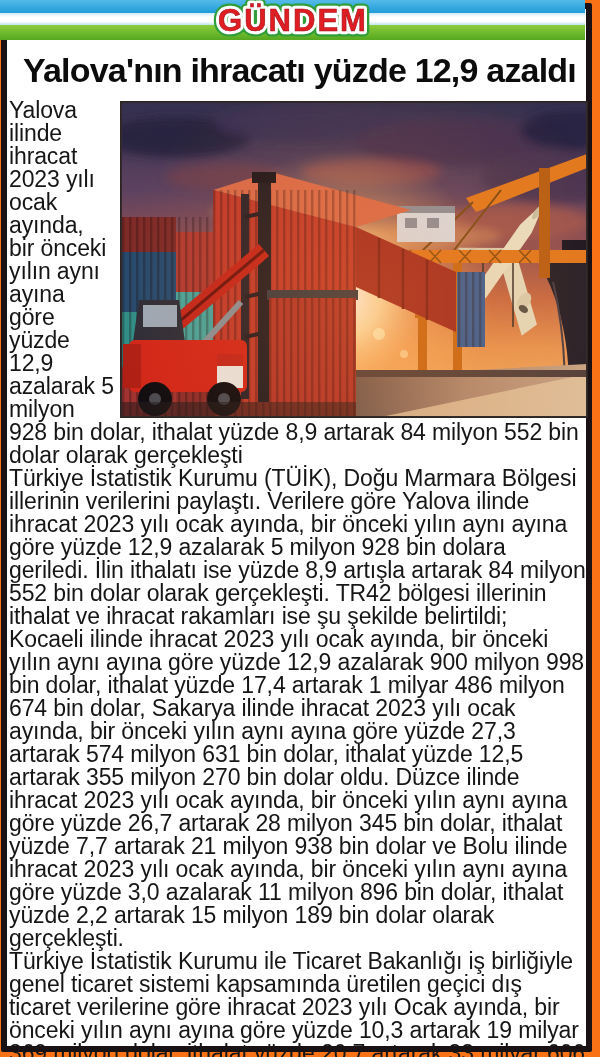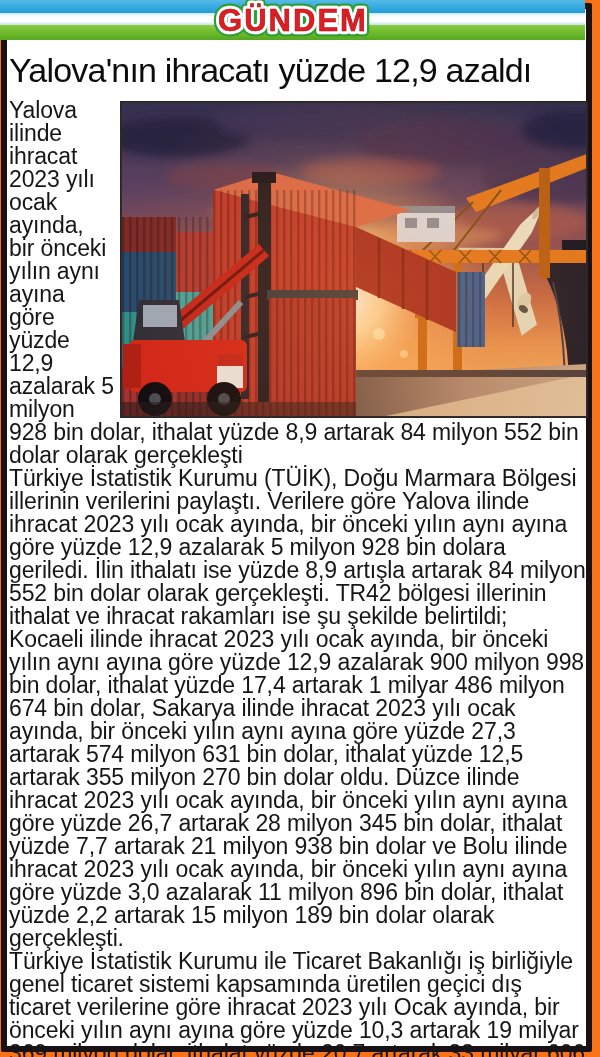--- a/index.html
+++ b/index.html
@@ -17,21 +17,21 @@
   .stripe-white{height:12px;background:linear-gradient(#cfeaf7,#ffffff 35%,#ffffff 70%,#bfe2f2);}
   .stripe-green{height:15px;background:linear-gradient(#8ccc3e,#55a81e);}
   .logo-wrap{position:absolute;left:0;top:-2px;width:100%;height:46px;
     display:flex;align-items:center;justify-content:center;}
   .logo-svg{display:block;}
   .content{
     position:absolute;left:6px;top:40px;width:582px;box-sizing:border-box;
     padding:0 1px 0 3px;z-index:2;background:transparent;
   }
   h1.headline{
-    margin:10px 0 9px 0;font-size:34px;line-height:40px;font-weight:normal;
+    margin:10px 0 9px 14px;font-size:34px;line-height:40px;font-weight:bold;
     color:#0c0c0c;letter-spacing:-0.8px;white-space:nowrap;
   }
   .article{font-size:23px;line-height:23px;letter-spacing:-0.12px;color:#161616;}
   .article p{margin:0;padding:0;}
   .photo{
     float:right;width:466px;height:315px;margin:3px 0 4px 6px;
     outline:1px solid #2e2424;background:#333;
   }
   .photo svg{display:block;width:466px;height:315px;}
 </style>

